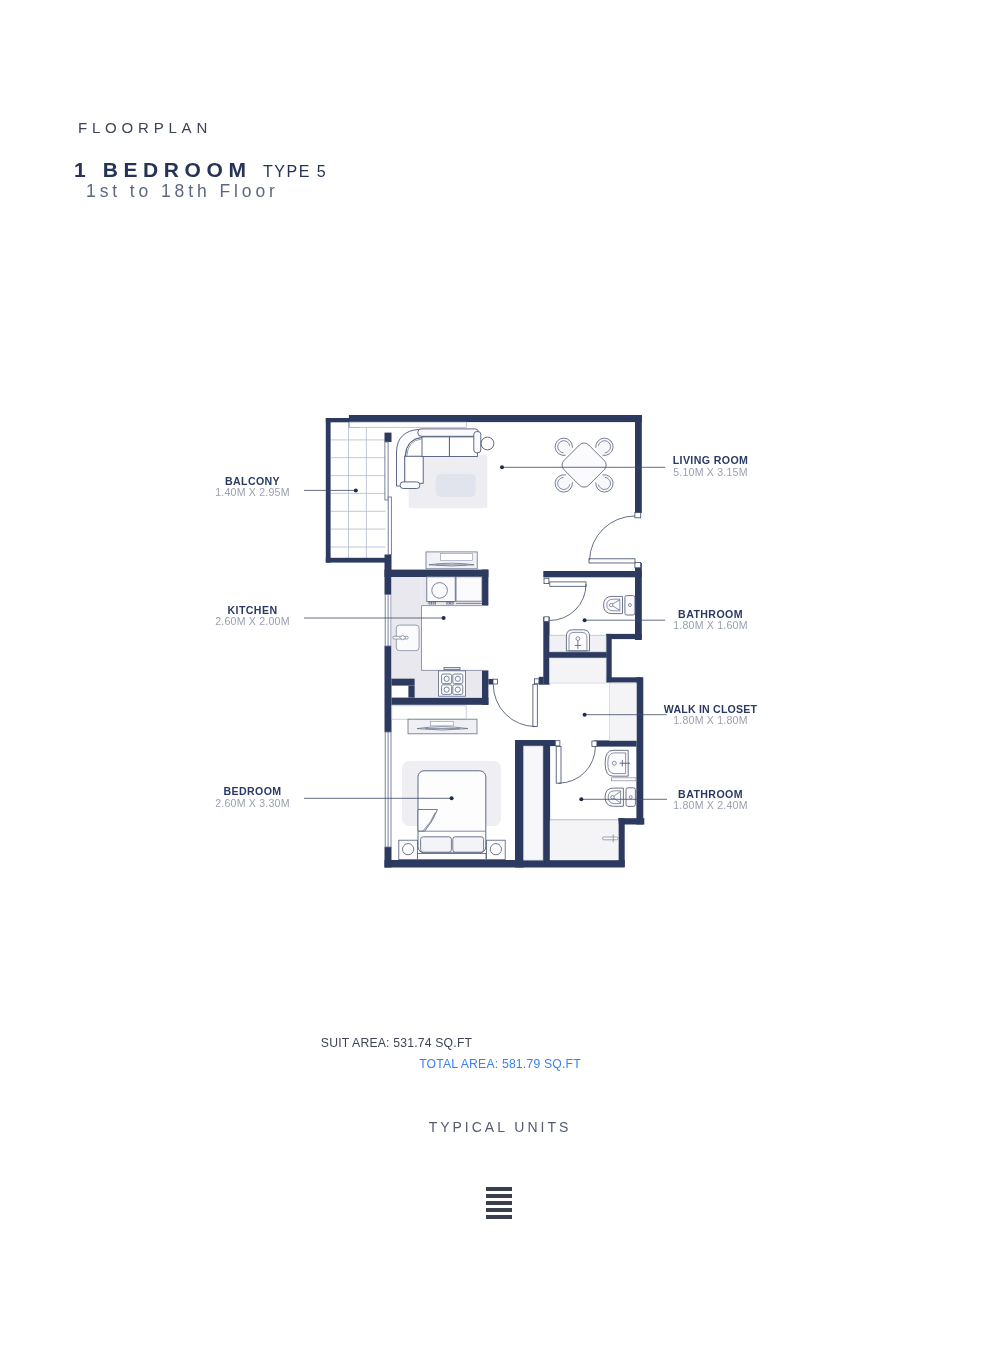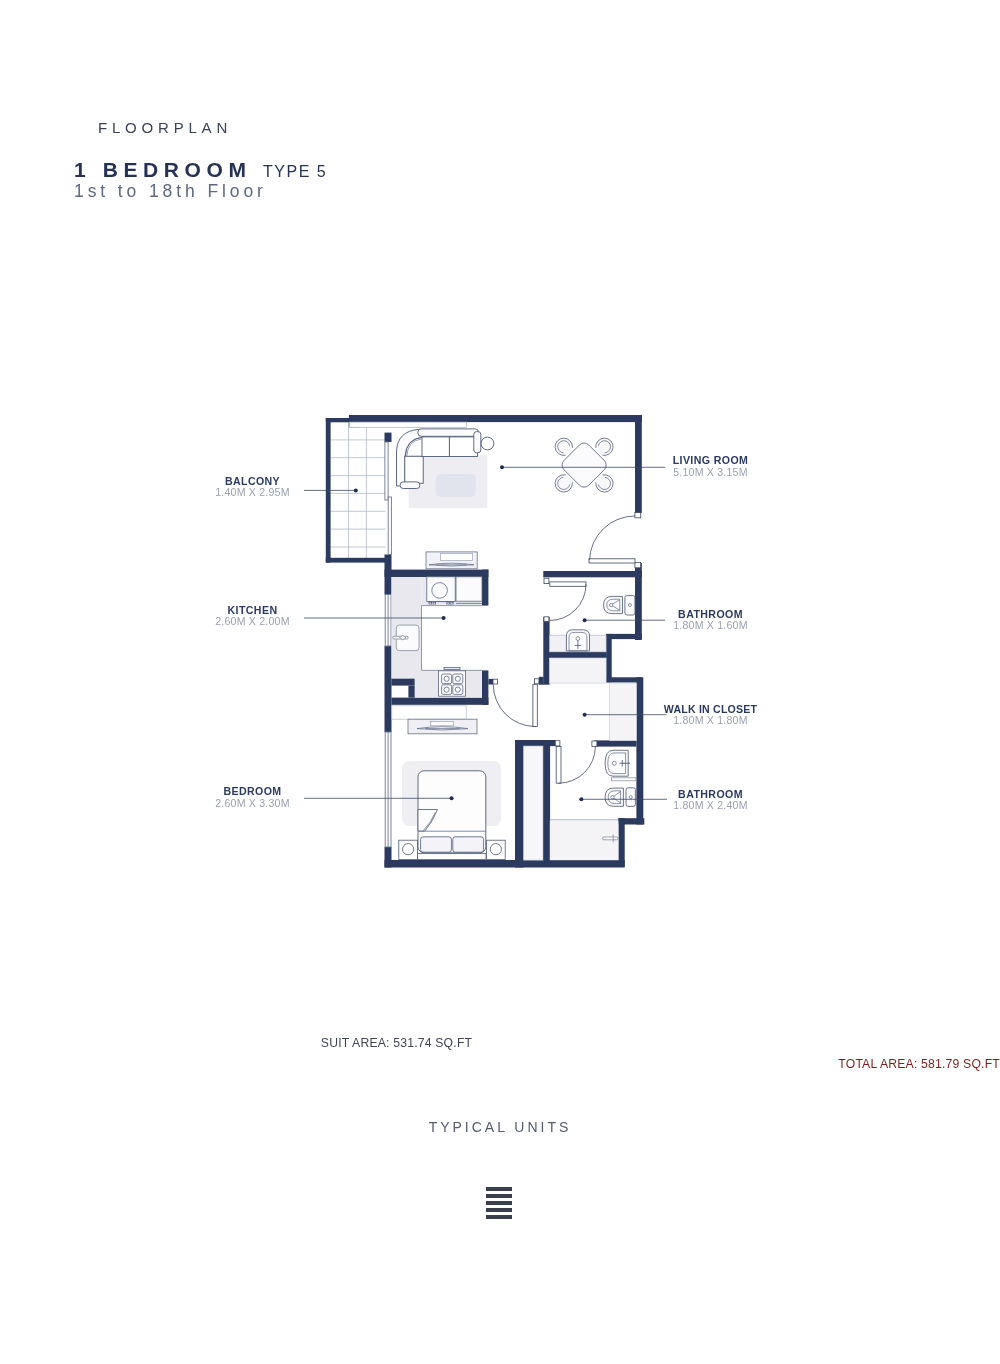--- a/index.html
+++ b/index.html
@@ -3,25 +3,25 @@
 <meta charset="utf-8">
 <style>
   html,body{margin:0;padding:0;background:#ffffff;}
   body{width:1000px;height:1364px;position:relative;font-family:"Liberation Sans",sans-serif;}
   .hdr{position:absolute;left:74px;}
   svg text{font-family:"Liberation Sans",sans-serif;}
 </style>
 </head>
 <body>
 
-<div class="hdr" style="top:118.5px;font-size:15px;letter-spacing:4.8px;color:#3c4356;left:78px;margin-left:20px;">FLOORPLAN</div>
+<div class="hdr" style="top:118.5px;font-size:15px;letter-spacing:4.8px;color:#3c4356;left:78px;">FLOORPLAN</div>
 
 <div class="hdr" style="top:158px;font-size:21px;font-weight:700;letter-spacing:5.6px;color:#263357;">1 BEDROOM&nbsp;<span style="font-size:16px;font-weight:500;letter-spacing:1.5px;">TYPE 5</span></div>
 
-<div class="hdr" style="top:180.5px;font-size:17.5px;letter-spacing:3.9px;color:#5d6880;">1st to 18th Floor</div>
+<div class="hdr" style="top:180.5px;font-size:17.5px;letter-spacing:3.9px;color:#5d6880;margin-left:12px;">1st to 18th Floor</div>
 
 <svg width="1000" height="1364" viewBox="0 0 1000 1364" style="position:absolute;left:0;top:0;">
 
 <g stroke-linecap="butt">
 
 <g>
 <rect x="330.6" y="421" width="55" height="137" fill="#ffffff"></rect>
 <g stroke="#b3bac9" stroke-width="0.8" fill="none">
 <line x1="348.5" y1="421" x2="348.5" y2="558"></line>
 <line x1="366.4" y1="421" x2="366.4" y2="558"></line>
@@ -393,21 +393,21 @@
       </g>
 
 <text x="710.5" y="797.5" text-anchor="middle" font-size="10.6" font-weight="700" letter-spacing="0.4" fill="#2b3a64">BATHROOM</text>
 <text x="710.5" y="808.9" text-anchor="middle" font-size="10.6" letter-spacing="0.2" fill="#9aa0af">1.80M X 2.40M</text>
 </g>
 
 </svg>
 
 <div style="position:absolute;left:0;width:793px;top:1036px;text-align:center;font-size:12.2px;letter-spacing:0.2px;color:#3f4557;">SUIT AREA: 531.74 SQ.FT</div>
 
-<div style="position:absolute;left:0;width:1000px;top:1056.5px;text-align:right;font-size:12.2px;letter-spacing:0.2px;color:#7f1d1d;">TOTAL AREA: 581.79 SQ.FT</div>
+<div style="position:absolute;left:0;width:1000px;top:1056.5px;text-align:center;font-size:12.2px;letter-spacing:0.2px;color:#3b82f6;">TOTAL AREA: 581.79 SQ.FT</div>
 
 <div style="position:absolute;left:0;width:1000px;top:1118.5px;text-align:center;font-size:14px;letter-spacing:3px;color:#555b6e;">TYPICAL UNITS</div>
 
 <div style="position:absolute;left:486px;top:1186.5px;width:26px;">
 <div style="height:4.4px;background:#3a3f4e;"></div>
 <div style="height:2.7px;"></div>
 <div style="height:4.4px;background:#3a3f4e;"></div>
 <div style="height:2.7px;"></div>
 <div style="height:4.4px;background:#3a3f4e;"></div>
 <div style="height:2.7px;"></div>

